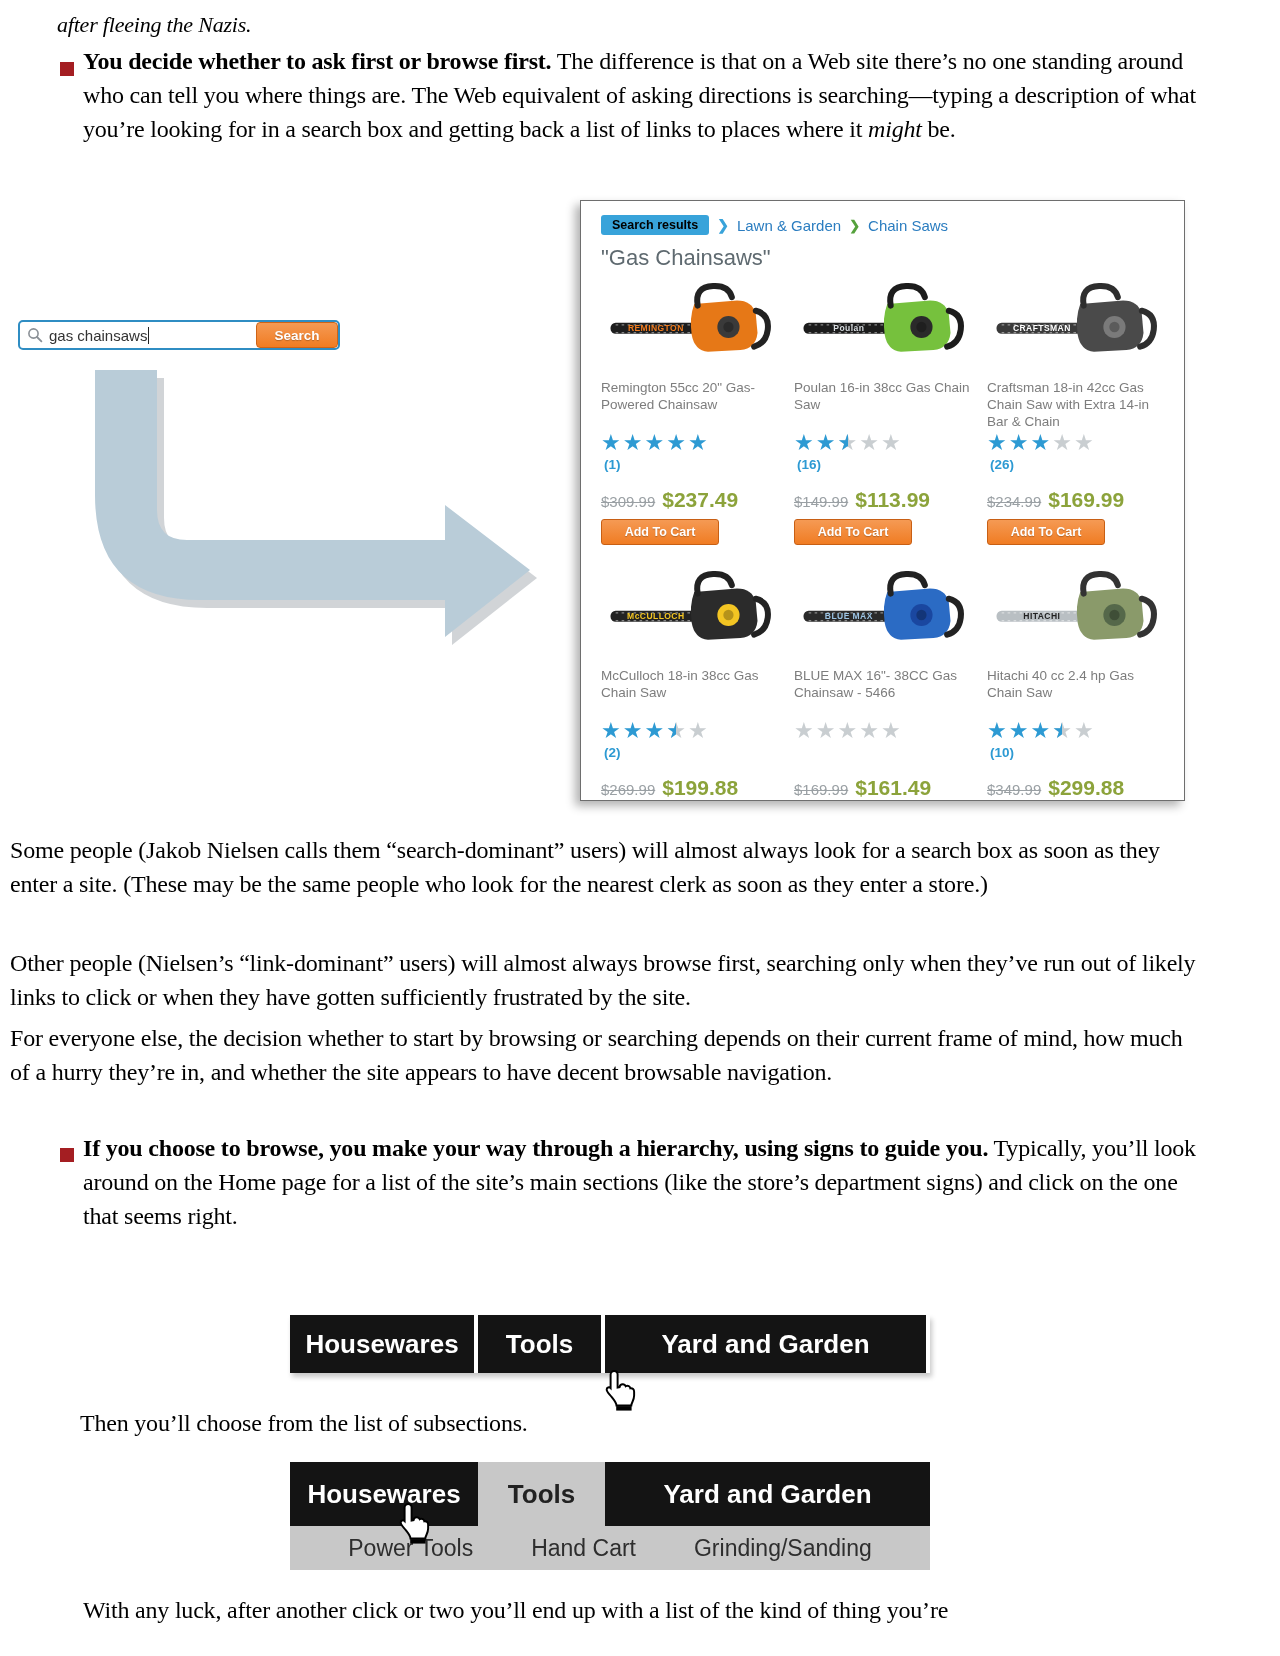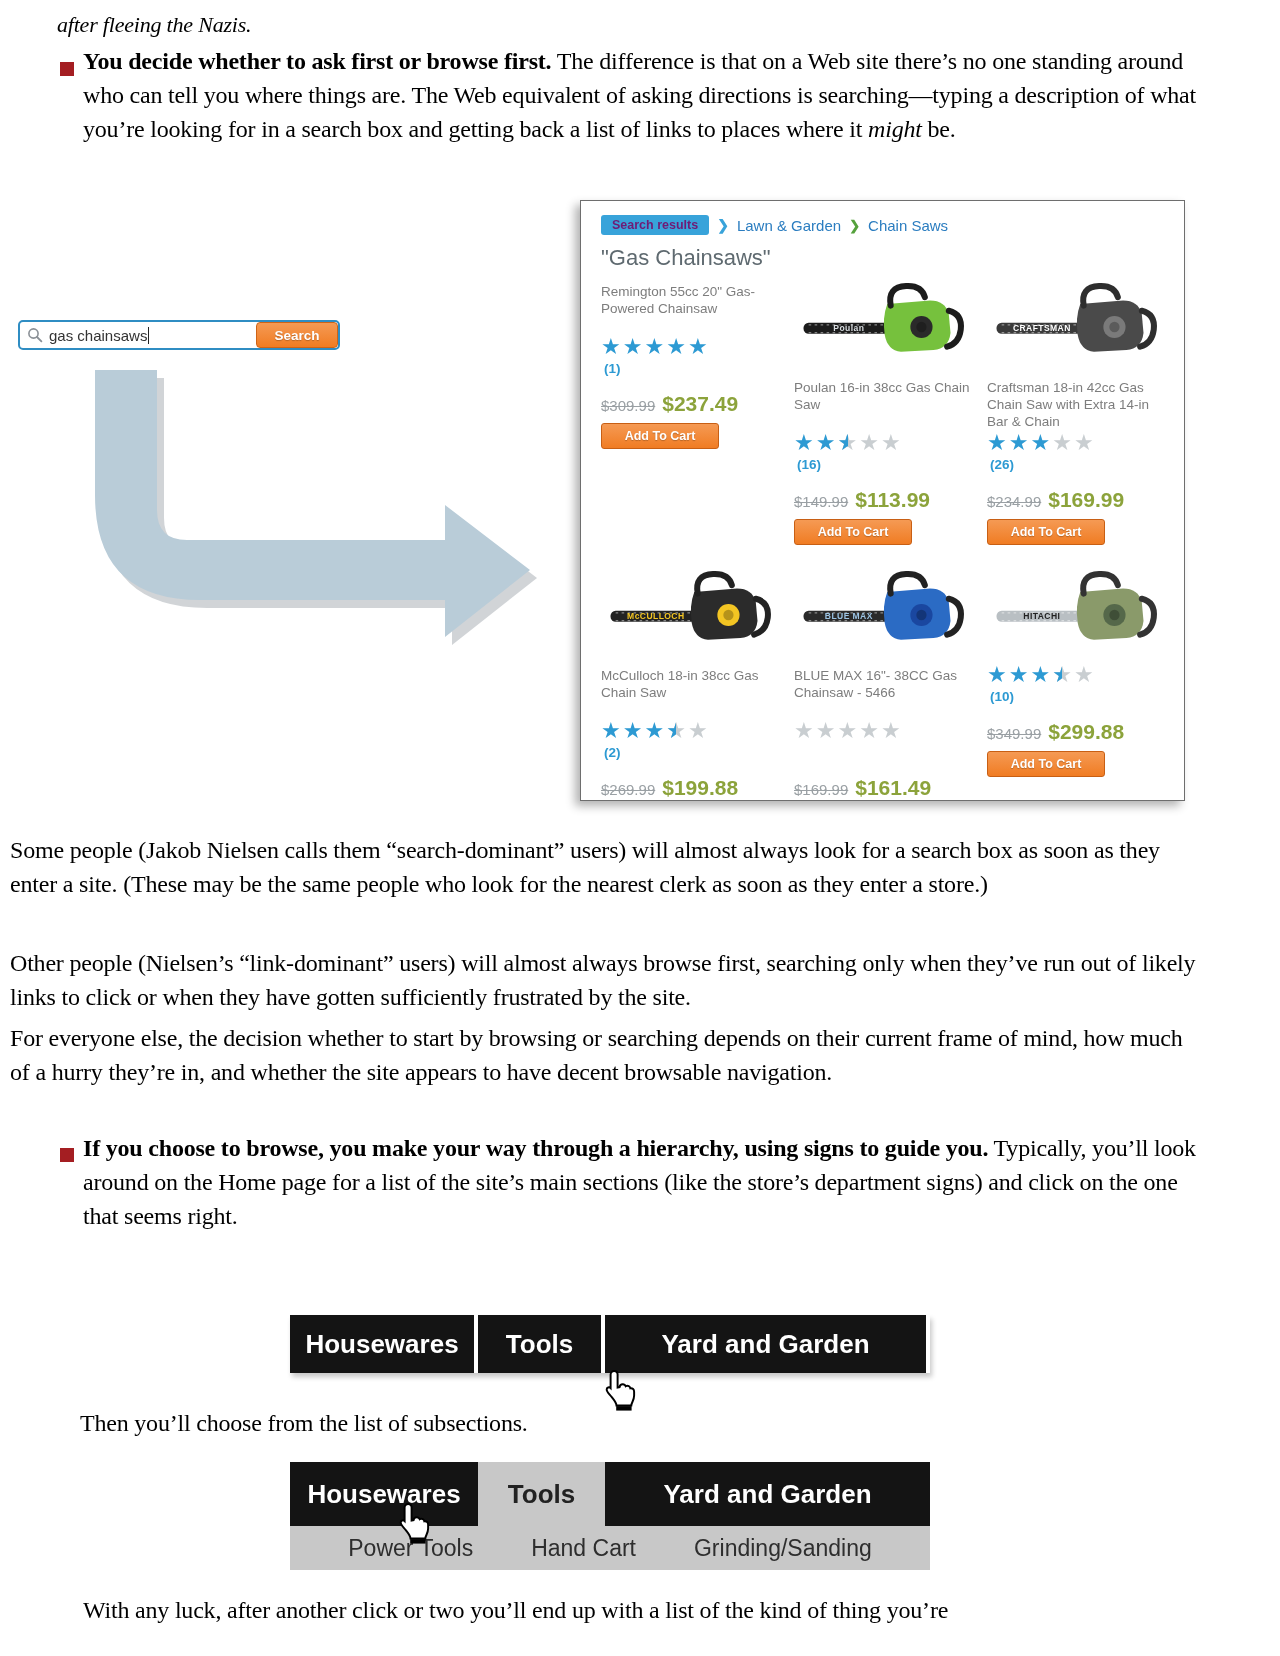--- a/index.html
+++ b/index.html
@@ -31,21 +31,21 @@
   
   .flow-arrow{position:absolute;left:80px;top:360px}
   .flow-arrow .main{fill:var(--arrow-gray)}
   .flow-arrow .shadow{fill:rgba(90,100,110,.28)}
 
   
   .panel{position:absolute;left:580px;top:200px;width:605px;height:601px;background:#fff;
      border:1px solid #6e6e6e;box-shadow:-5px 5px 9px rgba(0,0,0,.3);
      padding:14px 20px 8px;font-family:"Liberation Sans",sans-serif;overflow:hidden}
   .crumbs{display:flex;align-items:center;gap:8px;font-size:14px}
-  .crumb-badge{background:var(--badge-blue);color:#701a75;font-weight:bold;font-size:12.5px;
+  .crumb-badge{background:var(--badge-blue);color:#000000;font-weight:bold;font-size:12.5px;
      padding:3px 11px;border-radius:3px}
   .crumb-chev{color:var(--badge-blue);font-weight:bold;font-size:14px}
   .crumb-sep{color:#55a13c;font-weight:bold;font-size:13px}
   .crumb-link{color:var(--link-blue);font-size:15px}
   .results-title{font-size:22px;color:#5f6a70;margin:10px 0 8px}
   .grid{display:grid;grid-template-columns:repeat(3,1fr);column-gap:16px;row-gap:22px}
   .card{font-size:14px}
   .prod-img{height:96px;display:flex;align-items:center;justify-content:center}
   .prod-img svg{width:176px;height:94px}
   .bar-label{font-family:"Liberation Sans",sans-serif;font-weight:bold;letter-spacing:.5px}
@@ -111,20 +111,33 @@
     <span class="crumb-badge">Search results</span>
     <span class="crumb-chev">❯</span>
     <span class="crumb-link">Lawn &amp; Garden</span>
     <span class="crumb-sep">❯</span>
     <span class="crumb-link">Chain Saws</span>
   </div>
   <div class="results-title">"Gas Chainsaws"</div>
 
   <div class="grid">
     <div class="card">
+      <div class="prod-img">
+  <svg viewBox="0 0 190 110" style="--saw-bar: #1e1e1e; --saw-body: #e67817; --saw-handle: #222222; --saw-accent: #3a3a3a; --saw-label: #f07b1e;">
+    <rect x="2" y="50" width="106" height="13" rx="6" fill="var(--saw-bar)"></rect>
+    <line x1="8" y1="52.5" x2="104" y2="52.5" stroke="#ffffff" stroke-width="1.5" stroke-dasharray="3 4" opacity="0.45"></line>
+    <line x1="8" y1="61.5" x2="104" y2="61.5" stroke="#ffffff" stroke-width="1.5" stroke-dasharray="3 4" opacity="0.45"></line>
+    <text x="55" y="60" class="bar-label" fill="var(--saw-label)" font-size="10" text-anchor="middle">REMINGTON</text>
+    <path d="M100,28 L150,24 Q168,24 172,40 L174,62 Q172,80 154,82 L116,84 Q100,82 97,64 Q94,44 100,28 Z" fill="var(--saw-body)"></path>
+    <path d="M104,30 Q100,8 122,7 Q140,6 144,20" fill="none" stroke="var(--saw-handle)" stroke-width="7" stroke-linecap="round"></path>
+    <path d="M172,36 Q188,40 186,58 Q184,74 170,78" fill="none" stroke="var(--saw-handle)" stroke-width="7" stroke-linecap="round"></path>
+    <circle cx="140" cy="55" r="13" fill="var(--saw-accent)"></circle>
+    <circle cx="140" cy="55" r="6" fill="rgba(0,0,0,0.25)"></circle>
+  </svg>
+</div>
       <div class="prod-name">Remington 55cc 20" Gas-Powered Chainsaw</div>
       <span class="stars"><span class="star full">★</span><span class="star full">★</span><span class="star full">★</span><span class="star full">★</span><span class="star full">★</span></span><span class="rev-count">(1)</span>
       <div class="prices"><span class="old-price">$309.99</span><span class="new-price">$237.49</span></div>
       <button class="cart-btn">Add To Cart</button>
     </div>
     <div class="card">
       <div class="prod-img">
   <svg viewBox="0 0 190 110" style="--saw-bar: #1c1c1c; --saw-body: #76c13d; --saw-handle: #1c1c1c; --saw-accent: #2a2a2a; --saw-label: #d9dee2;">
     <rect x="2" y="50" width="106" height="13" rx="6" fill="var(--saw-bar)"></rect>
     <line x1="8" y1="52.5" x2="104" y2="52.5" stroke="#ffffff" stroke-width="1.5" stroke-dasharray="3 4" opacity="0.45"></line>
@@ -206,20 +219,21 @@
     <line x1="8" y1="52.5" x2="104" y2="52.5" stroke="#ffffff" stroke-width="1.5" stroke-dasharray="3 4" opacity="0.45"></line>
     <line x1="8" y1="61.5" x2="104" y2="61.5" stroke="#ffffff" stroke-width="1.5" stroke-dasharray="3 4" opacity="0.45"></line>
     <text x="55" y="60" class="bar-label" fill="var(--saw-label)" font-size="10" text-anchor="middle">HITACHI</text>
     <path d="M100,28 L150,24 Q168,24 172,40 L174,62 Q172,80 154,82 L116,84 Q100,82 97,64 Q94,44 100,28 Z" fill="var(--saw-body)"></path>
     <path d="M104,30 Q100,8 122,7 Q140,6 144,20" fill="none" stroke="var(--saw-handle)" stroke-width="7" stroke-linecap="round"></path>
     <path d="M172,36 Q188,40 186,58 Q184,74 170,78" fill="none" stroke="var(--saw-handle)" stroke-width="7" stroke-linecap="round"></path>
     <circle cx="140" cy="55" r="13" fill="var(--saw-accent)"></circle>
     <circle cx="140" cy="55" r="6" fill="rgba(0,0,0,0.25)"></circle>
   </svg>
 </div>
+      <div class="prod-name">Hitachi 40 cc 2.4 hp Gas Chain Saw</div>
       <span class="stars"><span class="star full">★</span><span class="star full">★</span><span class="star full">★</span><span class="star half">★</span><span class="star">★</span></span><span class="rev-count">(10)</span>
       <div class="prices"><span class="old-price">$349.99</span><span class="new-price">$299.88</span></div>
       <button class="cart-btn">Add To Cart</button>
     </div>
   </div>
 </div>
 
 <div class="para" style="left:10px;top:833px;width:1190px">Some people (Jakob Nielsen calls them “search-dominant” users) will almost always look for a search box as soon as they enter a site. (These may be the same people who look for the nearest clerk as soon as they enter a store.)</div>
 <div class="para" style="left:10px;top:946px;width:1200px">Other people (Nielsen’s “link-dominant” users) will almost always browse first, searching only when they’ve run out of likely links to click or when they have gotten sufficiently frustrated by the site.</div>
 <div class="para" style="left:10px;top:1021px;width:1180px">For everyone else, the decision whether to start by browsing or searching depends on their current frame of mind, how much of a hurry they’re in, and whether the site appears to have decent browsable navigation.</div>

